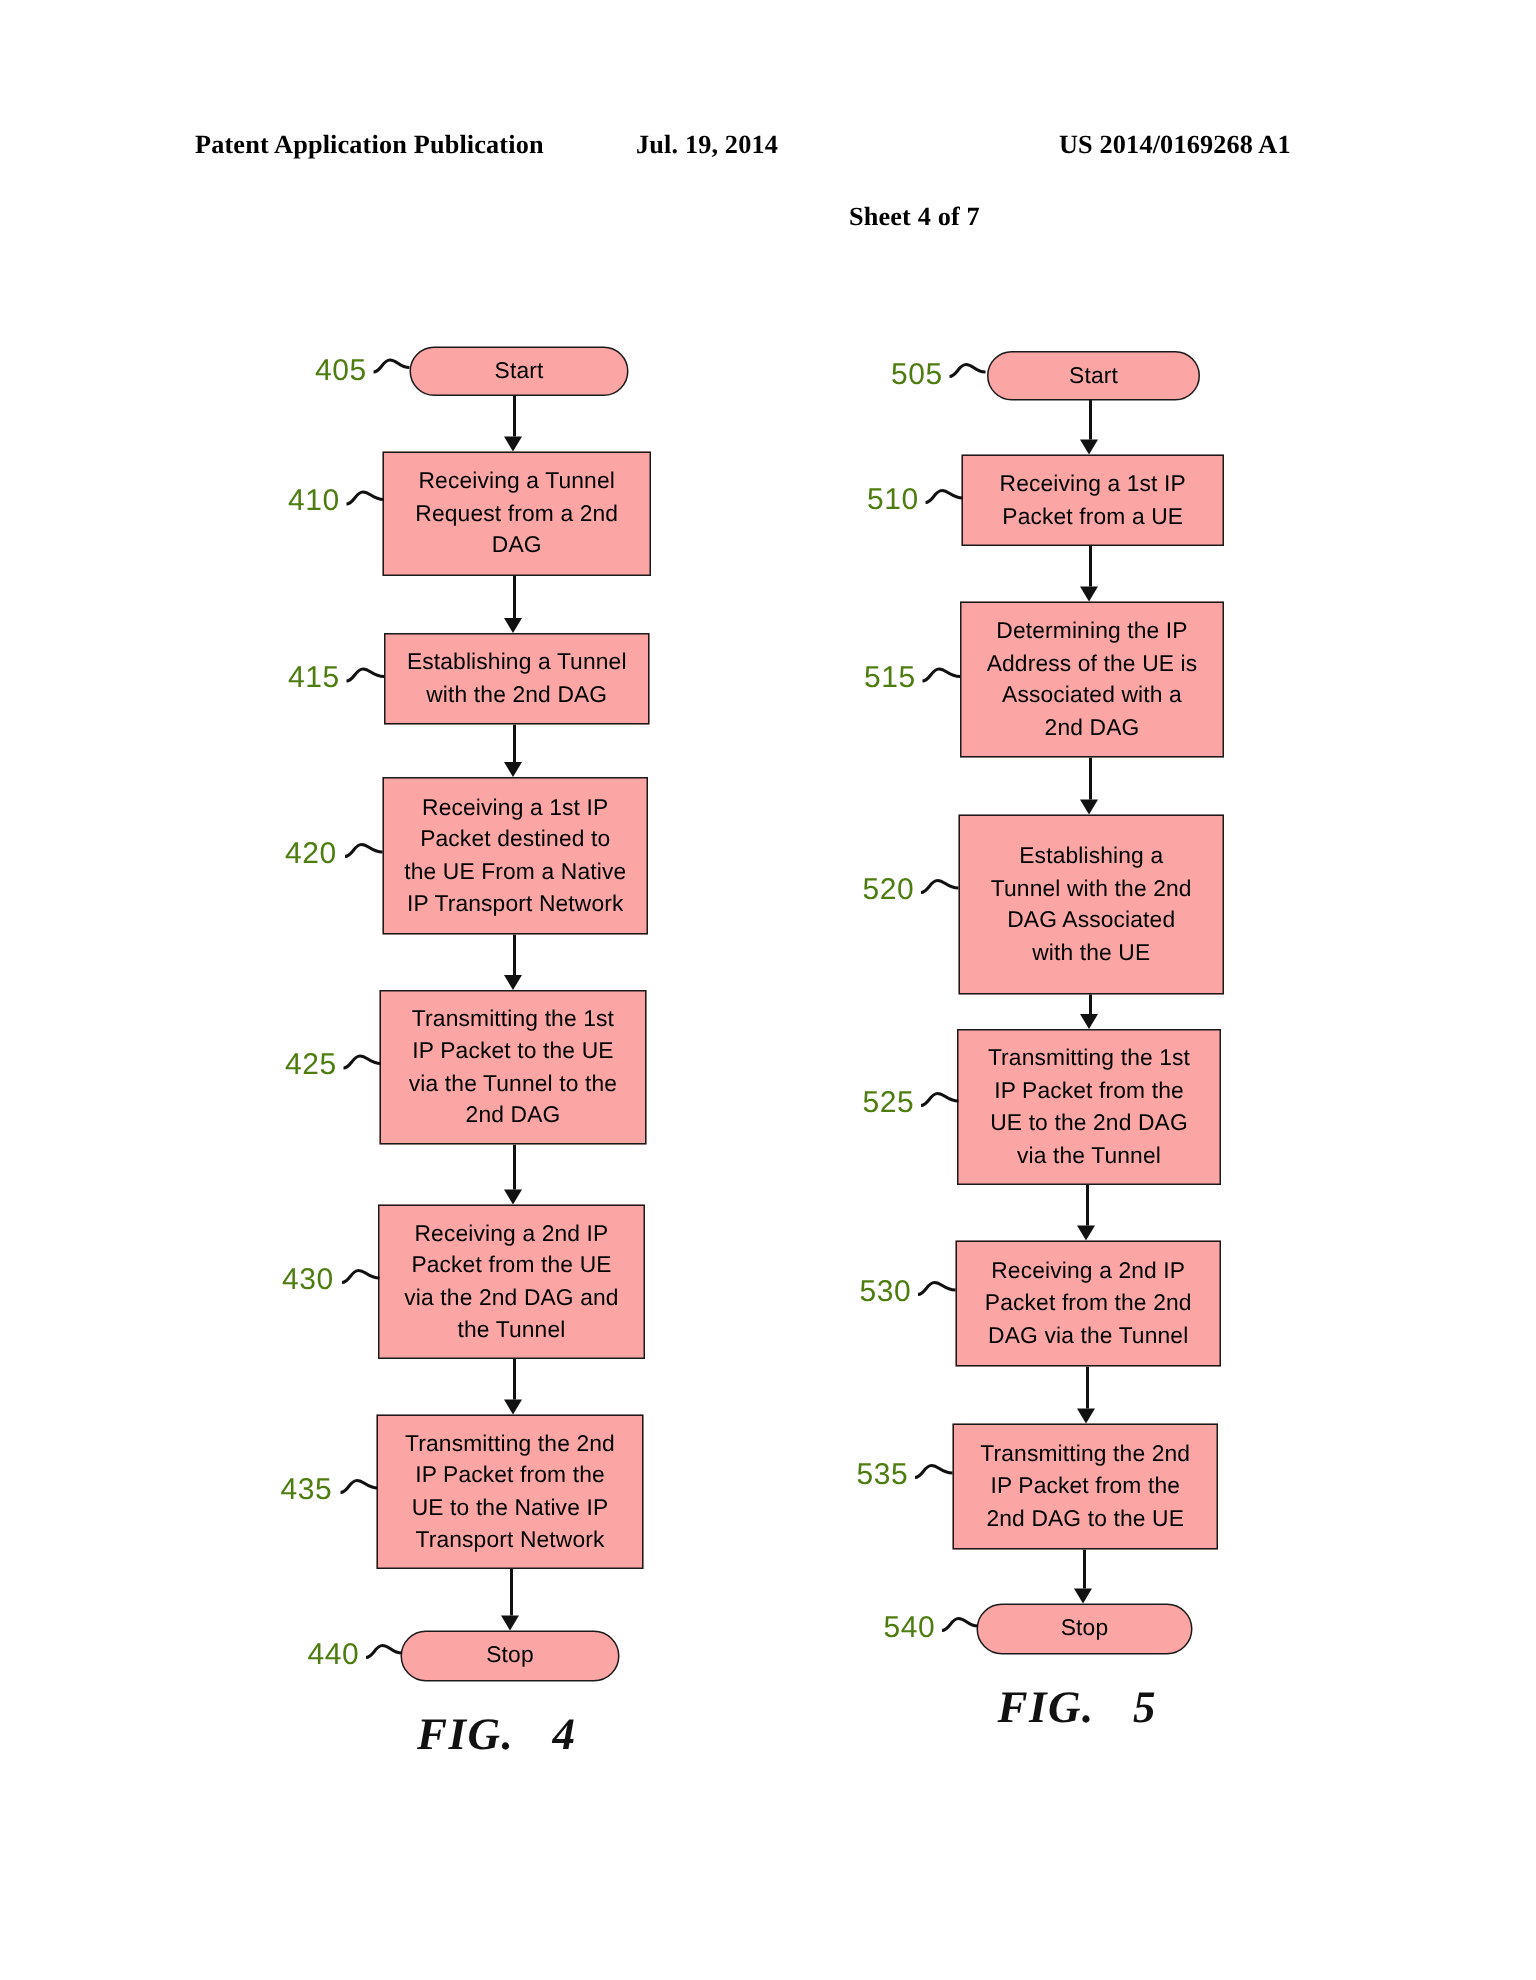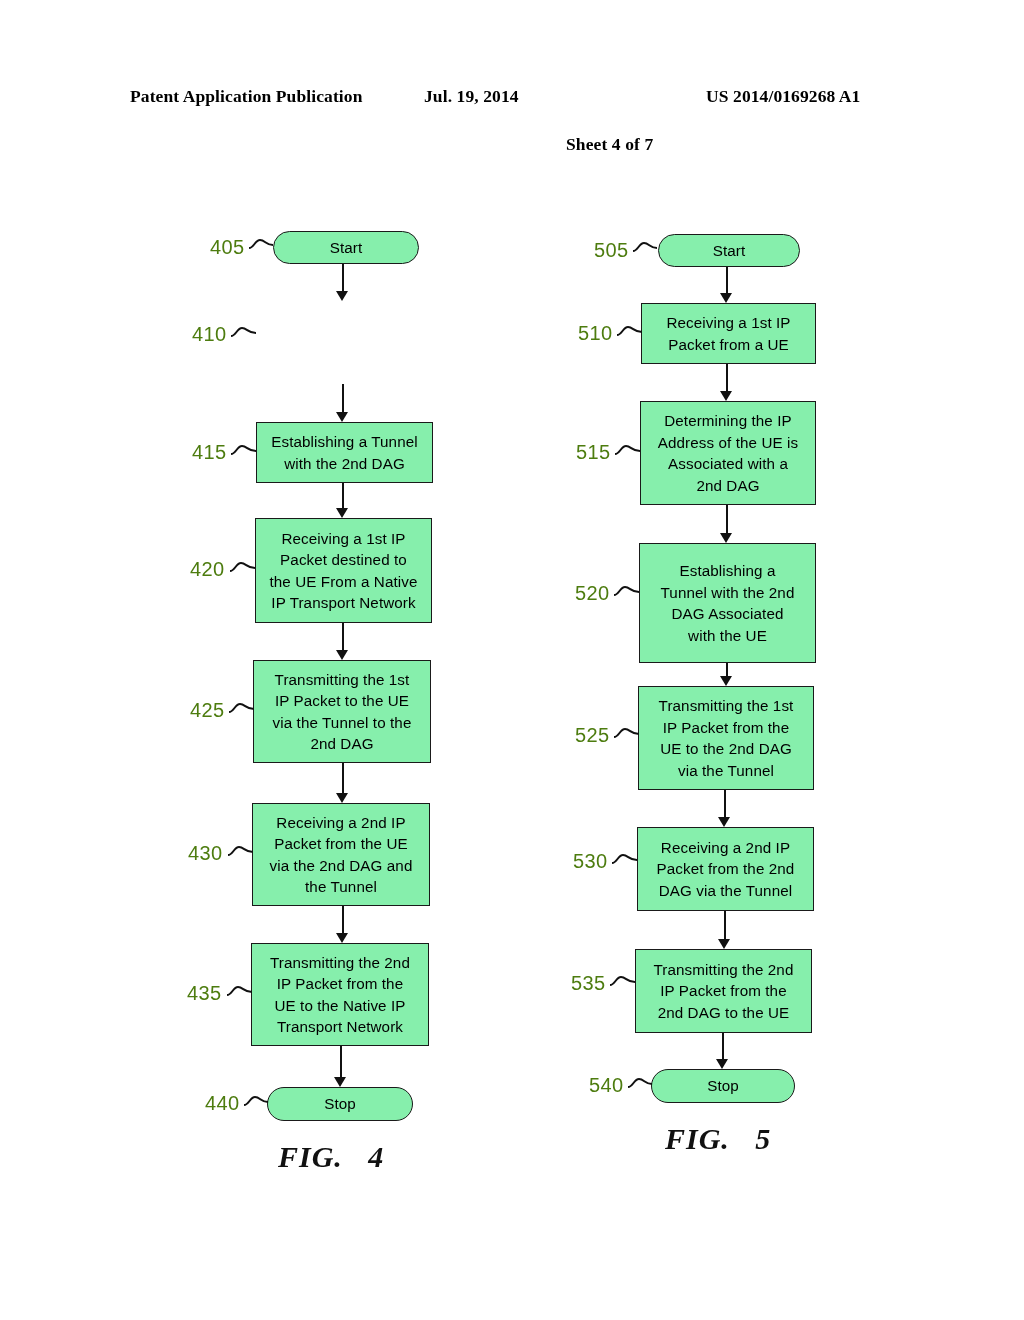--- a/index.html
+++ b/index.html
@@ -41,21 +41,21 @@
     position: absolute;
   }
   #fig-4 { left: 0; top: 0; width: 512px; height: 1320px; }
   #fig-5 { left: 0; top: 0; width: 1024px; height: 1320px; }
 
   
   .node {
     position: absolute;
     box-sizing: border-box;
     border: 1.6px solid #1a1a1a;
-    background: #86efac;
+    background: #fca5a5;
     display: flex;
     align-items: center;
     justify-content: center;
     text-align: center;
     font-size: 15.2px;
     line-height: 21.5px;
     letter-spacing: 0.1px;
     padding: 2px 6px;
   }
   .node.terminal {
@@ -137,20 +137,25 @@
   <div class="conn" style="left:342px; top:906px;  height:27px;"></div>
   <div class="arrowhead" style="left:336px; top:933px;"></div>
 
   <div class="conn" style="left:340px; top:1046px; height:31px;"></div>
   <div class="arrowhead" style="left:334px; top:1077px;"></div>
 
   <div class="node terminal" style="left:273px; top:231px; width:146px; height:33px;">
     <span class="txt">Start</span>
   </div>
 
+  <div class="node" style="left:255px; top:301px; width:179px; height:83px;">
+    <span class="txt">Receiving a Tunnel
+Request from a 2nd
+DAG</span>
+  </div>
 
   <div class="node" style="left:256px; top:422px; width:177px; height:61px;">
     <span class="txt">Establishing a Tunnel
 with the 2nd DAG</span>
   </div>
 
   <div class="node" style="left:255px; top:518px; width:177px; height:105px;">
     <span class="txt">Receiving a 1st IP
 Packet destined to
 the UE From a Native

